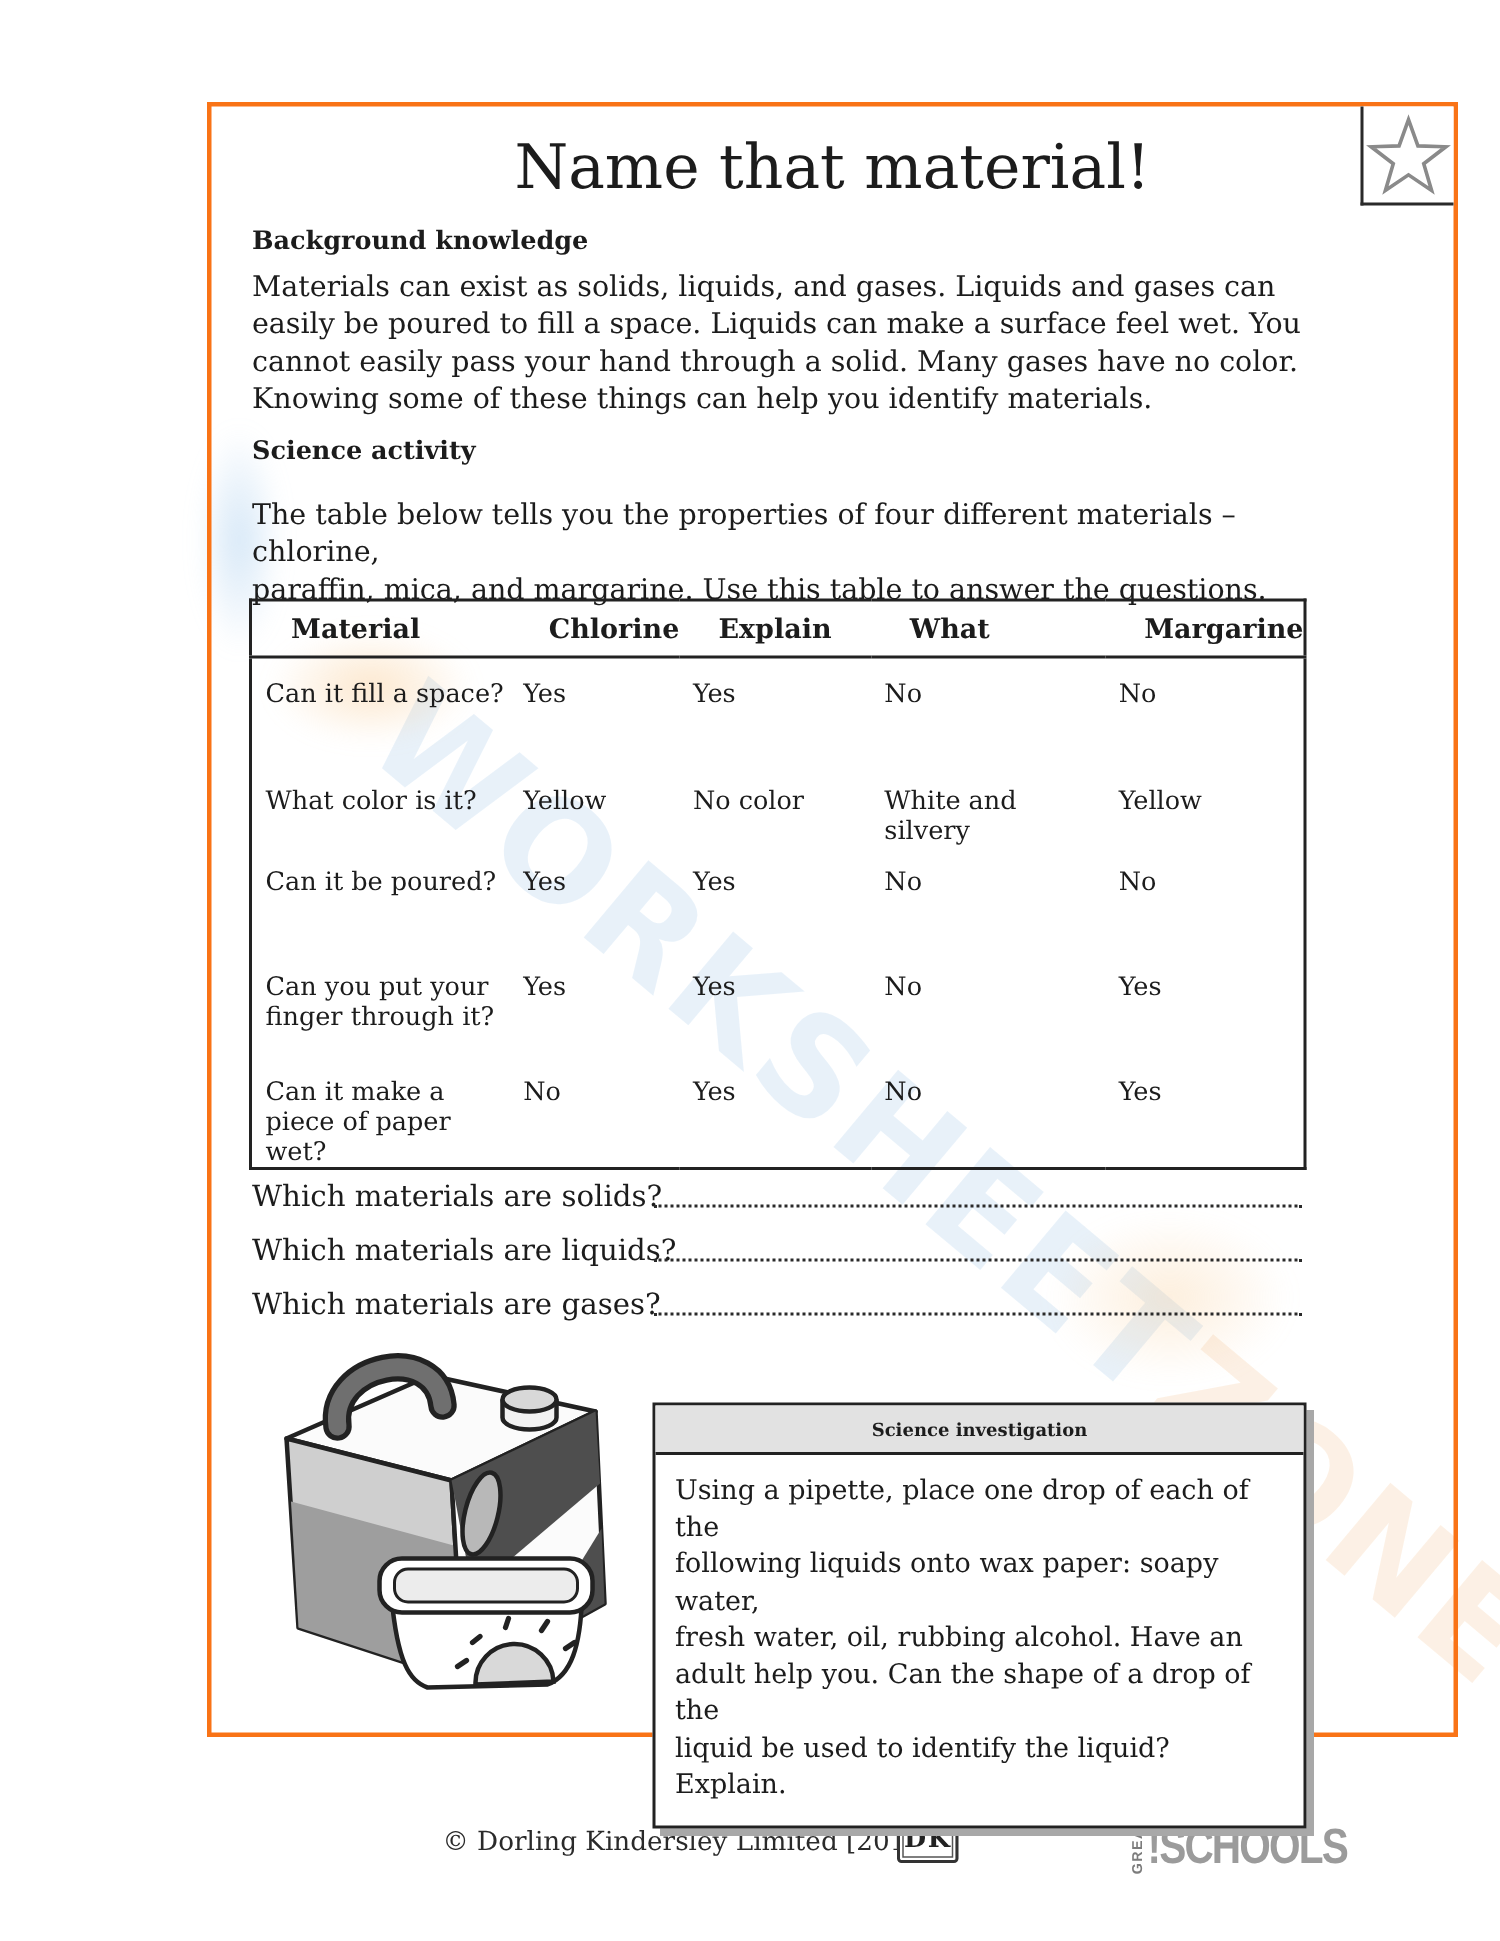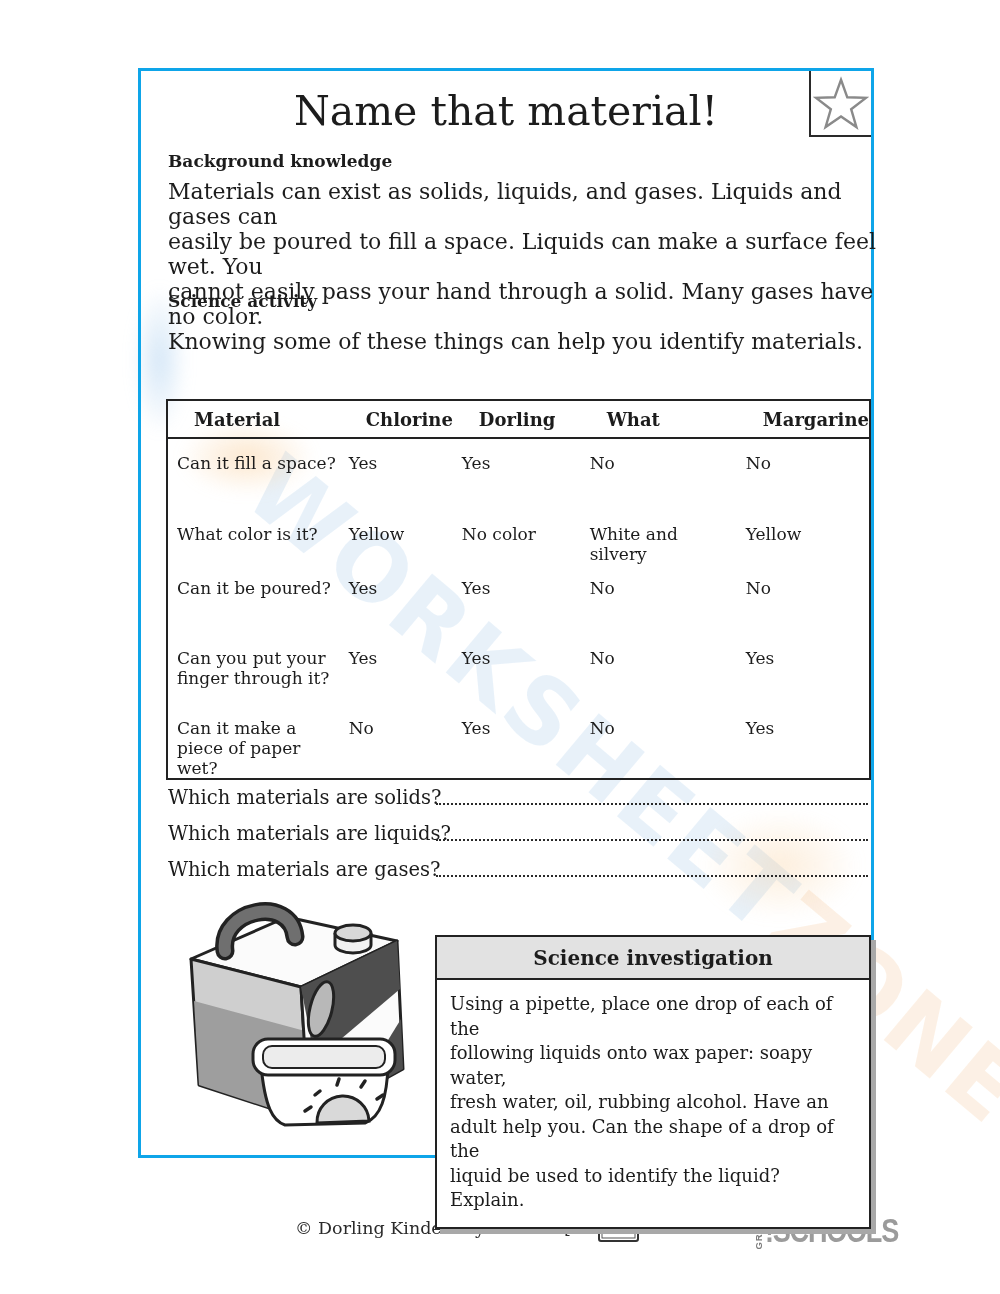--- a/index.html
+++ b/index.html
@@ -24,22 +24,22 @@
   }
   .wm-blue  { color: #6ea9dd; }
   .wm-orange{ color: #f0a355; }
   .blob { position: absolute; border-radius: 50%; filter: blur(7px); z-index: 0; }
   .blob-1 { left: 132px; top: 285px; width: 55px;  height: 150px; background: radial-gradient(closest-side, rgba(150,195,235,.40), rgba(150,195,235,0)); }
   .blob-2 { left: 180px; top: 420px; width: 135px; height: 75px;  background: radial-gradient(closest-side, rgba(248,195,130,.40), rgba(248,195,130,0)); }
   .blob-3 { left: 700px; top: 810px; width: 160px; height: 110px; background: radial-gradient(closest-side, rgba(248,200,140,.30), rgba(248,200,140,0)); }
 
   .page-border {
     position: absolute; left: 138px; top: 68px;
-    width: 736px; height: 1090px;
-    border: 3px solid #0ea5e9;
+    width: 834px; height: 1090px;
+    border: 3px solid #f97316;
     background: transparent;
     z-index: 1;
   }
 
   .star-box {
     position: absolute; right: 0; top: 0;
     width: 62px; height: 66px;
     border-left: 2px solid #2a2a2a;
     border-bottom: 2px solid #2a2a2a;
     background: #ffffff;
@@ -50,21 +50,21 @@
     position: absolute; left: 0; top: 16px; width: 100%;
     text-align: center;
     font-size: 41px; font-weight: 500;
     letter-spacing: 0px;
   }
 
   .section-heading { position: absolute; font-size: 17px; font-weight: bold; left: 27px; }
   .h-background { top: 80px; }
   .h-activity   { top: 220px; }
 
-  .para { position: absolute; left: 27px; width: 726px; font-size: 22px; line-height: 25px; }
+  .para { position: absolute; left: 27px; width: 726px; font-size: 19px; line-height: 25px; }
   .p-background { top: 108px; }
   .p-activity   { top: 260px; }
 
   table.props {
     position: absolute; left: 25px; top: 328px; width: 705px;
     border-collapse: collapse;
     border: 2px solid #222;
     font-size: 17px;
   }
   table.props th {
@@ -92,21 +92,21 @@
   .invest-box {
     position: absolute; left: 294px; top: 864px; width: 436px;
     border: 2px solid #222;
     background: #ffffff;
     box-shadow: 5px 5px 0 #a8a8a8;
   }
   .invest-header {
     background: #e2e2e2;
     border-bottom: 2px solid #222;
     text-align: center;
-    font-weight: bold; font-size: 20px;
+    font-weight: bold; font-size: 12px;
     padding: 9px 0 8px 0;
   }
   .invest-body { padding: 12px 26px 14px 13px; font-size: 18px; line-height: 24.5px; }
 
   .footer-copyright {
     position: absolute; left: 295px; top: 1218px;
     font-size: 17.5px; color: #2a2a2a;
   }
   .dk-logo {
     position: absolute; left: 598px; top: 1210px;
@@ -156,34 +156,38 @@
 
     <div class="section-heading h-background">Background knowledge</div>
     <div class="para p-background">
       <div>Materials can exist as solids, liquids, and gases. Liquids and gases can</div>
       <div>easily be poured to fill a space. Liquids can make a surface feel wet. You</div>
       <div>cannot easily pass your hand through a solid. Many gases have no color.</div>
       <div>Knowing some of these things can help you identify materials.</div>
     </div>
 
     <div class="section-heading h-activity">Science activity</div>
+    <div class="para p-activity">
+      <div>The table below tells you the properties of four different materials – chlorine,</div>
+      <div>paraffin, mica, and margarine. Use this table to answer the questions.</div>
+    </div>
 
     <table class="props">
       <colgroup>
         <col style="width:185px">
           <col style="width:110px">
           <col style="width:133px">
           <col style="width:172px">
           <col style="width:105px">
       </colgroup>
       <thead>
         <tr>
           <th>Material</th>
           <th>Chlorine</th>
-          <th>Dorling</th>
+          <th>Explain</th>
           <th>What</th>
           <th>Margarine</th>
         </tr>
       </thead>
       <tbody>
         <tr class="row-1">
           <td>Can it fill a space?</td>
           <td>Yes</td>
           <td>Yes</td>
           <td>No</td>

